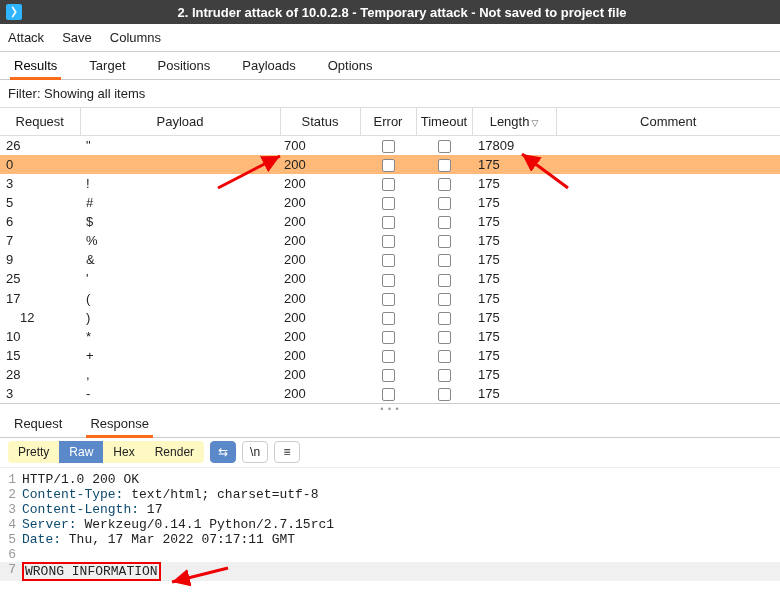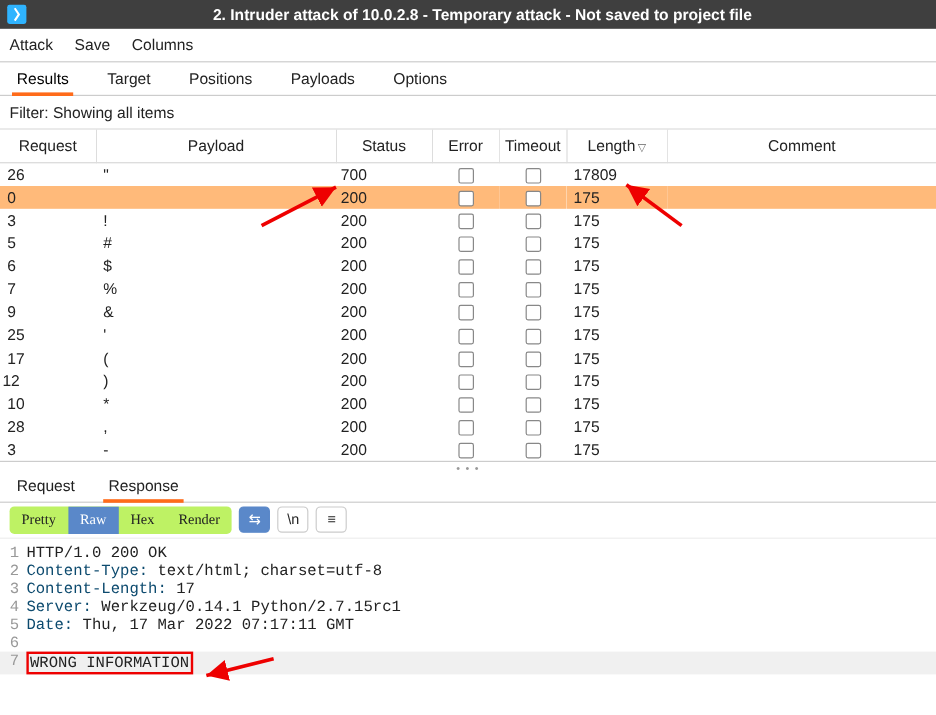--- a/index.html
+++ b/index.html
@@ -21,21 +21,21 @@
   thead th:last-child { border-right:none; }
   tbody td { font-size:13px; padding:2px 6px; height:18px; white-space:nowrap; overflow:hidden; }
   tbody tr.selected td { background:#ffba7a; }
   .cb { width:13px; height:13px; border:1px solid #888; border-radius:2px; display:inline-block; vertical-align:middle; background:#fff; }
   .sort-ind { font-size:9px; color:#666; margin-left:2px; }
   .grip { height:6px; text-align:center; color:#999; font-size:9px; letter-spacing:1px; user-select:none; }
   .req-tabs { height:28px; display:flex; align-items:flex-end; gap:24px; padding:0 12px; border-bottom:1px solid #ccc; }
   .req-tabs .rtab { padding:6px 2px; cursor:default; position:relative; }
   .req-tabs .rtab.active::after { content:""; position:absolute; left:-2px; right:-2px; bottom:-1px; height:3px; background:#ff6b1a; }
   .viewbar { height:30px; display:flex; align-items:center; gap:6px; padding:0 8px; border-bottom:1px solid #eee; }
-  .pill-group { display:flex; background:#bef264; border-radius:4px; overflow:hidden;font-family:Liberation Serif, serif; }
+  .pill-group { display:flex; background:#fef9c3; border-radius:4px; overflow:hidden; }
   .pill { padding:4px 10px; font-size:12px; cursor:default; }
   .pill.active { background:#5a88c9; color:#fff; }
   .iconbtn { width:26px; height:22px; border:1px solid #ccc; border-radius:4px; display:flex; align-items:center; justify-content:center; font-size:12px; background:#fff; cursor:default; }
   .iconbtn.active { background:#5a88c9; color:#fff; border-color:#5a88c9; }
   .code-area { font-family: "Courier New", monospace; font-size:13px; padding:4px 0 20px 0; }
   .code-line { display:flex; }
   .ln { width:22px; text-align:right; color:#999; padding-right:6px; flex-shrink:0; user-select:none; }
   .code { white-space:pre; }
   .kw { color:#0c4a6e; }
   .hl-row { background:#f0f0f0; }
@@ -177,31 +177,40 @@
         <tr>
           <td style="text-align:left;padding-left:6px;">17</td>
           <td style="text-align:left;">(</td>
           <td style="text-align:left;padding-left:4px;">200</td>
           <td style="text-align:center;"><span class="cb"></span></td>
           <td style="text-align:center;"><span class="cb"></span></td>
           <td style="text-align:left;padding-left:6px;">175</td>
           <td></td>
         </tr>
         <tr>
-          <td style="text-align:left;padding-left:2px;">12</td>
+          <td style="text-align:left;padding-left:20px;">12</td>
           <td style="text-align:left;">)</td>
           <td style="text-align:left;padding-left:4px;">200</td>
           <td style="text-align:center;"><span class="cb"></span></td>
           <td style="text-align:center;"><span class="cb"></span></td>
           <td style="text-align:left;padding-left:6px;">175</td>
           <td></td>
         </tr>
         <tr>
           <td style="text-align:left;padding-left:6px;">10</td>
           <td style="text-align:left;">*</td>
+          <td style="text-align:left;padding-left:4px;">200</td>
+          <td style="text-align:center;"><span class="cb"></span></td>
+          <td style="text-align:center;"><span class="cb"></span></td>
+          <td style="text-align:left;padding-left:6px;">175</td>
+          <td></td>
+        </tr>
+        <tr>
+          <td style="text-align:left;padding-left:6px;">15</td>
+          <td style="text-align:left;">+</td>
           <td style="text-align:left;padding-left:4px;">200</td>
           <td style="text-align:center;"><span class="cb"></span></td>
           <td style="text-align:center;"><span class="cb"></span></td>
           <td style="text-align:left;padding-left:6px;">175</td>
           <td></td>
         </tr>
         <tr>
           <td style="text-align:left;padding-left:6px;">28</td>
           <td style="text-align:left;">,</td>
           <td style="text-align:left;padding-left:4px;">200</td>

